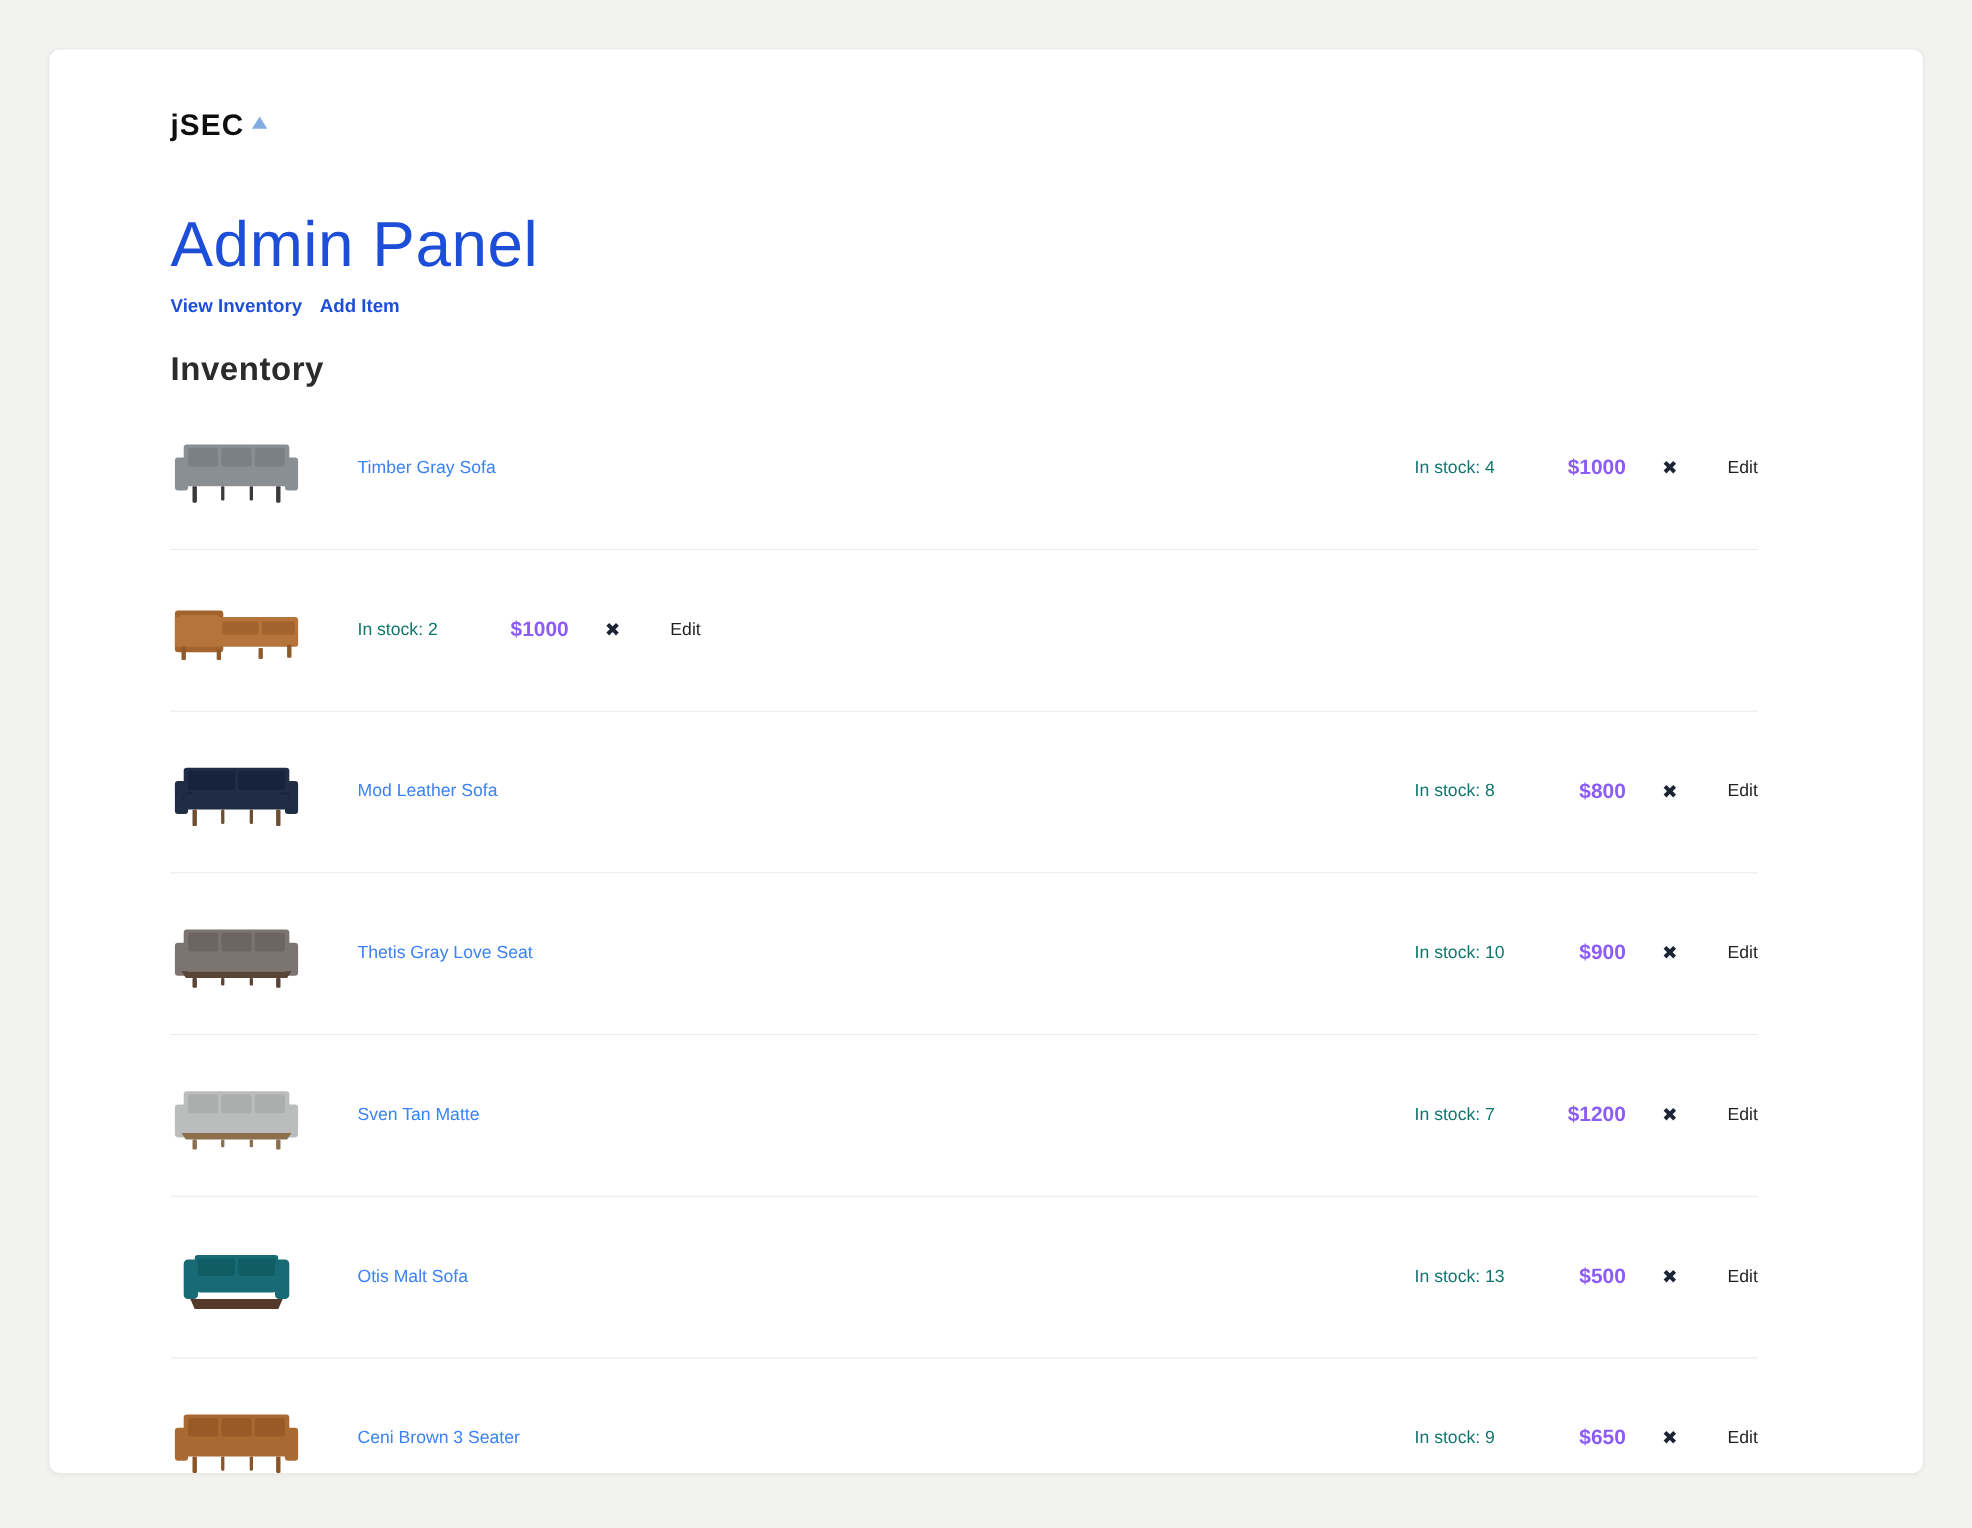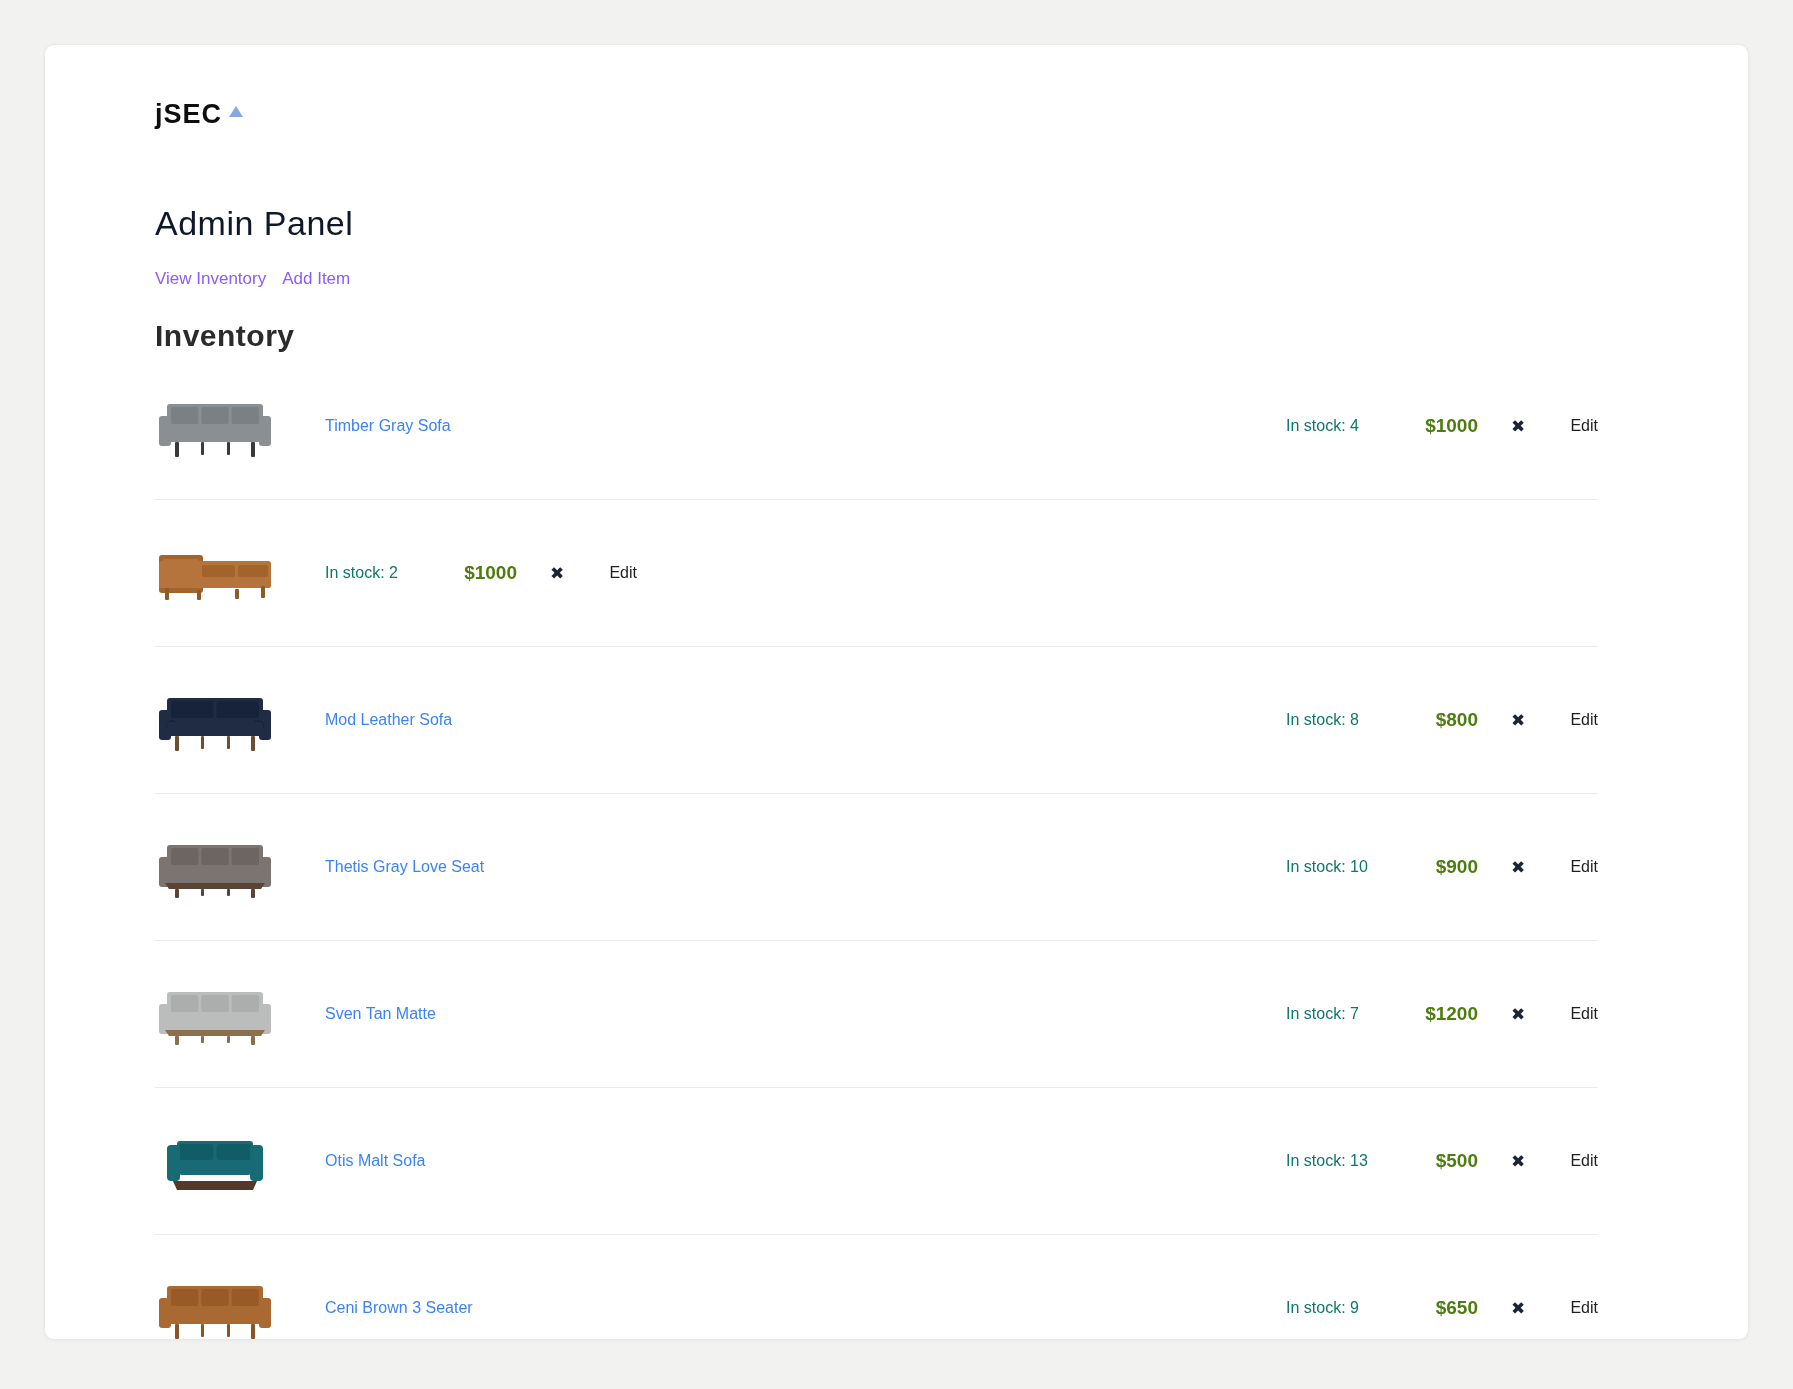--- a/index.html
+++ b/index.html
@@ -34,41 +34,41 @@
     border-right:7px solid transparent;
     border-bottom:11px solid #84abdf;
   }
   .nav{display:flex;gap:30px;}
   .nav a{
     font-size:16px;color:#1c1c1c;text-decoration:none;cursor:pointer;line-height:34px;
   }
   
   h1.page-title{
     margin:64px 0 0 0;
-    font-size:34px;font-weight:300;letter-spacing:0.5px;
-    color:#0f172a;line-height:56px;
+    font-size:58px;font-weight:300;letter-spacing:0.5px;
+    color:#1d4ed8;line-height:56px;
   }
   .admin-links{display:flex;gap:16px;margin-top:16px;line-height:24px;}
-  .admin-links a{font-size:17px;color:#8b5cf6;text-decoration:none;cursor:pointer;}
+  .admin-links a{font-size:17px;color:#1d4ed8;text-decoration:none;cursor:pointer;font-weight:bold;}
   h2.inventory-heading{
     margin:28px 0 0 0;
     font-size:30px;font-weight:700;letter-spacing:0.5px;
     color:#2b2b2b;line-height:34px;
   }
   
   .rows{margin-top:0;}
   .row{
     display:flex;align-items:center;
     height:146px;
     border-bottom:1px solid #eaeaea;
   }
   .thumbcol{width:170px;flex:0 0 170px;display:flex;align-items:center;}
   .namecol{flex:1;font-size:16px;color:#3b82f6;}
   .stockcol{width:120px;flex:0 0 120px;font-size:16px;color:#0f766e;}
-  .pricecol{width:72px;flex:0 0 72px;text-align:right;font-size:19px;font-weight:700;color:#4d7c0f;}
+  .pricecol{width:72px;flex:0 0 72px;text-align:right;font-size:19px;font-weight:700;color:#8b5cf6;}
   .delcol{width:80px;flex:0 0 80px;text-align:center;}
   .delete-btn{
     background:none;border:none;padding:2px 6px;cursor:pointer;
     font-size:17px;font-weight:700;color:#1c2434;line-height:20px;
     font-family:"DejaVu Sans",sans-serif;
   }
   .editcol{width:40px;flex:0 0 40px;text-align:right;}
   .editcol a{font-size:16px;color:#1f1f1f;text-decoration:none;cursor:pointer;text-align:center;}
   .sofa-svg{display:block;}
 </style>

